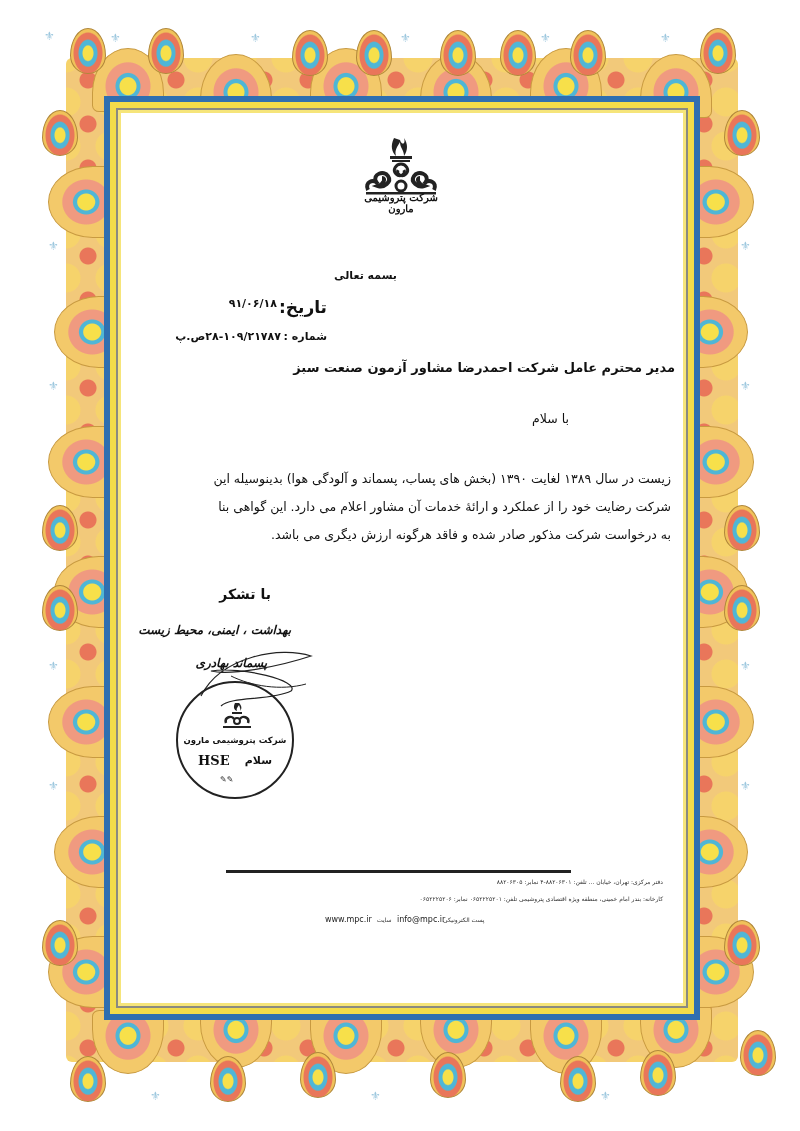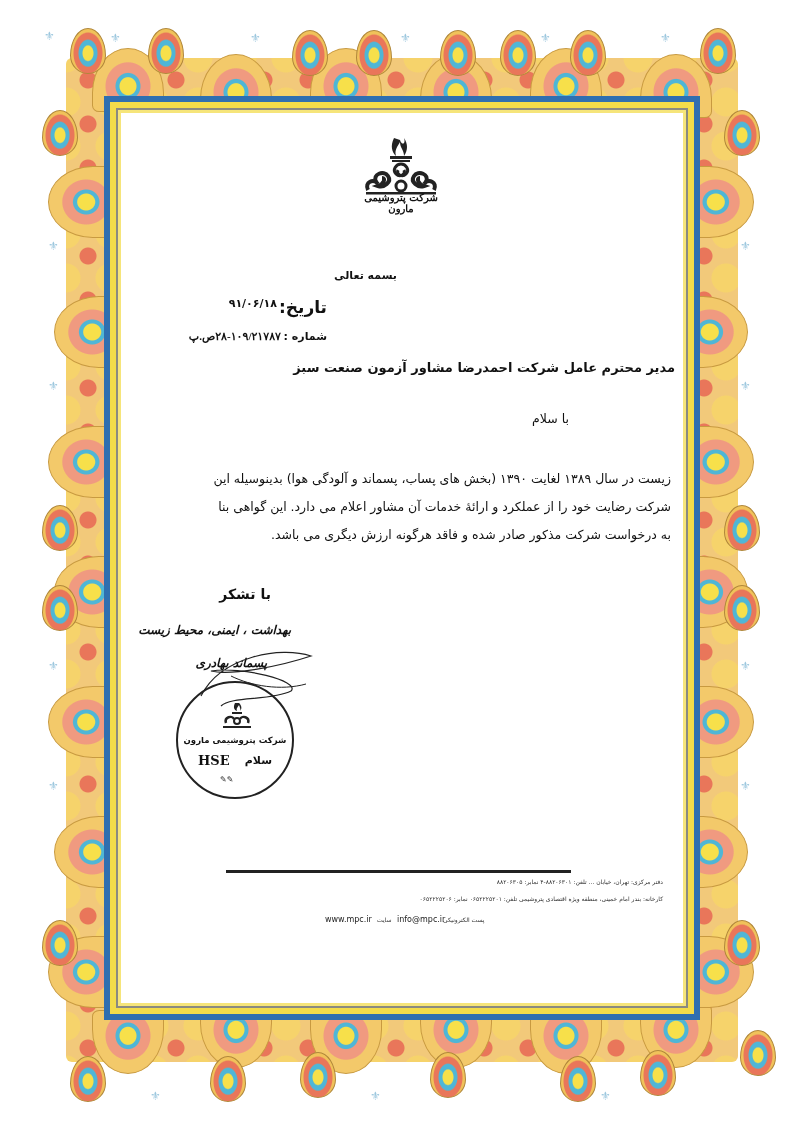--- a/index.html
+++ b/index.html
@@ -137,21 +137,21 @@
     <rect x="10" y="58" width="70" height="2.5" fill="#222"></rect>
   </svg>
   <div class="logo-caption">شرکت پتروشیمی مارون</div>
 
   <div class="t bold" style="right:286px;top:173px;font-size:11px;">بسمه تعالی</div>
 
   <div class="t bold" style="right:356px;top:201px;font-size:17px;">تاریخ:</div>
   <div class="t bold" style="right:406px;top:201px;font-size:11px;">۹۱/۰۶/۱۸</div>
 
   <div class="t bold" style="right:356px;top:234px;font-size:11px;">شماره :</div>
-  <div class="t bold" style="right:402px;top:234px;font-size:11px;font-family:Liberation Serif, serif;">۲۸-۱۰۹/۲۱۷۸۷ص.پ</div>
+  <div class="t bold" style="right:402px;top:234px;font-size:11px;">۲۸-۱۰۹/۲۱۷۸۷ص.پ</div>
 
   <div class="t bold" style="right:8px;top:264px;font-size:13px;">مدیر محترم عامل شرکت احمدرضا مشاور آزمون صنعت سبز</div>
 
   <div class="t" style="right:114px;top:315px;font-size:12.5px;">با سلام</div>
 
   <div class="t body-line" style="right:12px;top:375px;">زیست در سال ۱۳۸۹ لغایت ۱۳۹۰ (بخش های پساب، پسماند و آلودگی هوا) بدینوسیله این</div>
   <div class="t body-line" style="right:12px;top:431px;">به درخواست شرکت مذکور صادر شده و فاقد هرگونه ارزش دیگری می باشد.</div>
   <div class="t body-line" style="right:12px;top:403px;">شرکت رضایت خود را از عملکرد  و ارائهٔ خدمات آن مشاور اعلام می دارد. این گواهی بنا</div>
 
   <div class="t bold" style="right:412px;top:490px;font-size:14px;">با تشکر</div>

